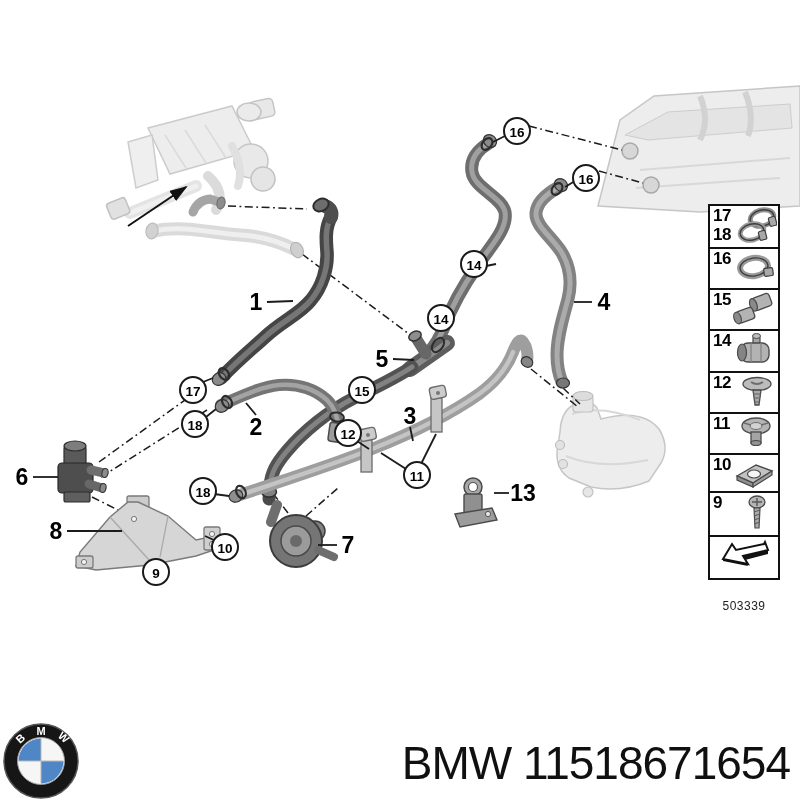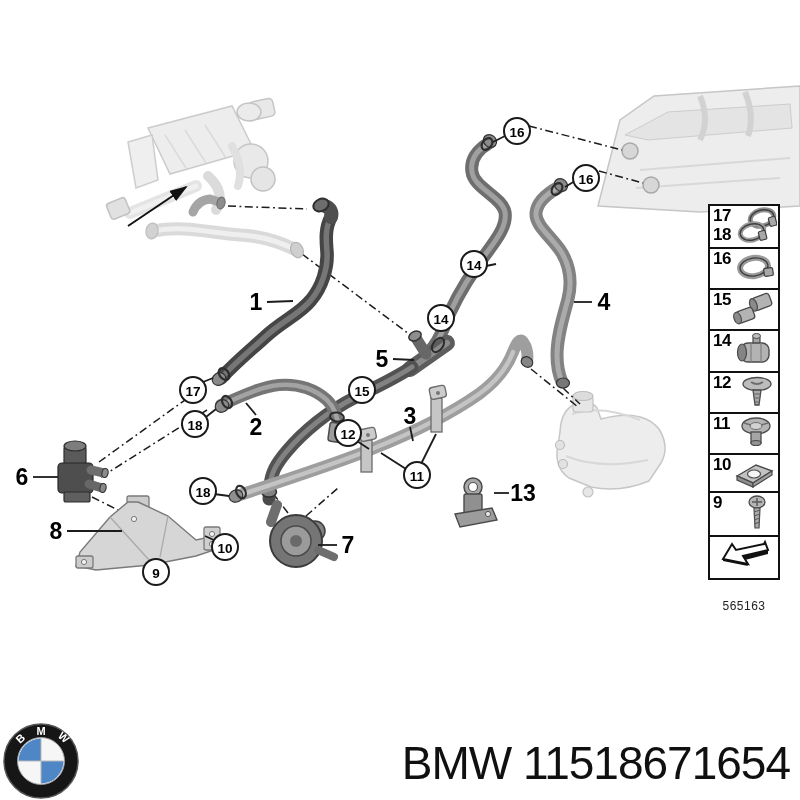--- a/index.html
+++ b/index.html
@@ -408,21 +408,21 @@
   </div>
 
   <div class="legend-box" style="height:45px;">
     <svg class="legend-icon" style="right:5px;bottom:4px;" width="58" height="36" viewBox="0 0 58 36">
       <polygon points="50,4 53,12 28,18 33,26 8,21 17,6 21,12 49,6" fill="#ffffff" stroke="#111" stroke-width="2"></polygon>
       <polygon points="28,18 53,12 53,16 30,22 33,28 8,23 8,21 33,26" fill="#111"></polygon>
     </svg>
   </div>
 </div>
 
-<div class="legend-code">565163</div>
+<div class="legend-code">503339</div>
 
 <svg class="footer-logo" width="78" height="78" viewBox="0 0 78 78">
   <circle cx="39" cy="39" r="37" fill="#161616"></circle>
   <circle cx="39" cy="39" r="37" fill="none" stroke="#555" stroke-width="1.5"></circle>
   <circle cx="39" cy="39" r="23.5" fill="#f4f4f4" stroke="#9a9a9a" stroke-width="1"></circle>
   <path d="M39,39 L39,16.5 A22.5,22.5 0 0 0 16.5,39 Z" fill="#4f86c6"></path>
   <path d="M39,39 L61.5,39 A22.5,22.5 0 0 0 39,16.5 Z" fill="#f6f6f6"></path>
   <path d="M39,39 L39,61.5 A22.5,22.5 0 0 0 61.5,39 Z" fill="#4f86c6"></path>
   <path d="M39,39 L16.5,39 A22.5,22.5 0 0 0 39,61.5 Z" fill="#f6f6f6"></path>
   <line x1="39" y1="16.5" x2="39" y2="61.5" stroke="#b9b9b9" stroke-width="1"></line>

